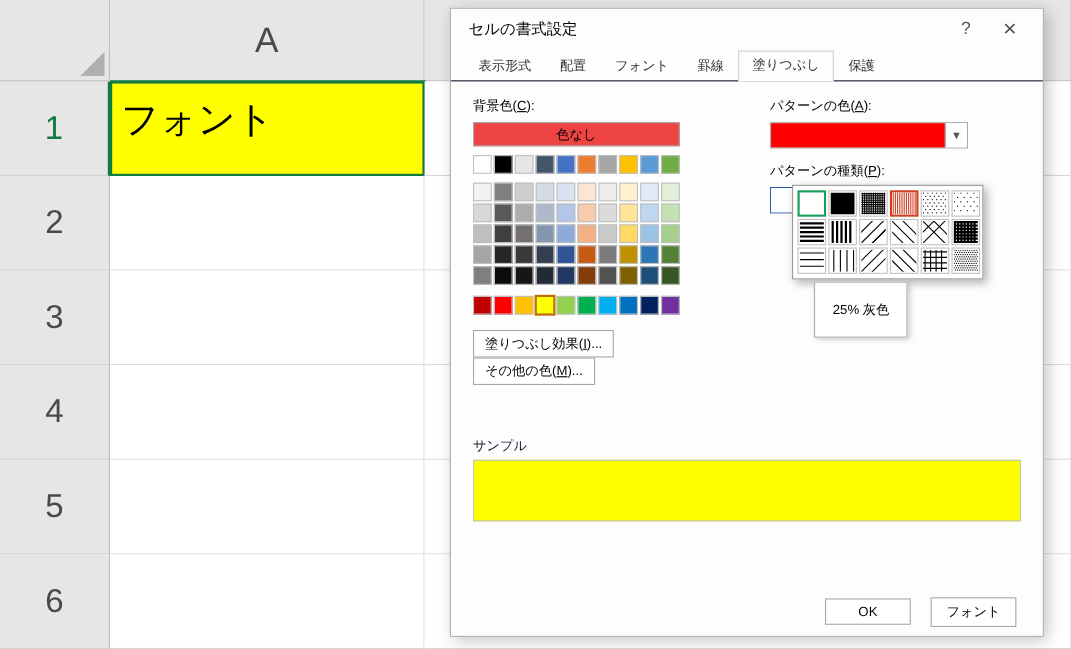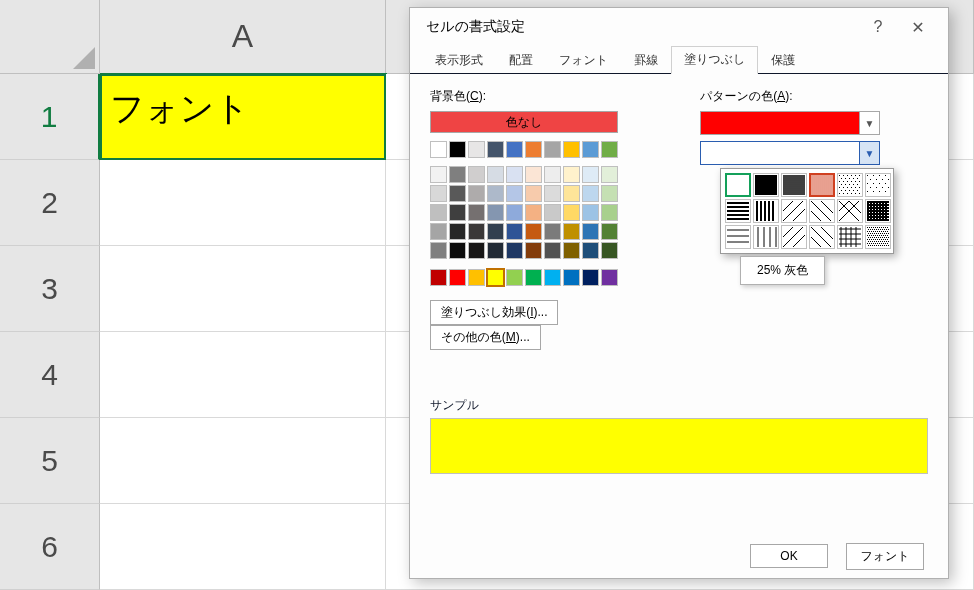--- a/index.html
+++ b/index.html
@@ -143,21 +143,21 @@
     width: 174px;
   }
   .pattern-grid{display:grid;grid-template-columns:repeat(6,26px);grid-auto-rows:24px;gap:2px;}
   .pcell{border:1px solid #c0c0c0;background:#fff;display:flex;align-items:center;justify-content:center;overflow:hidden;}
   .pcell.selgreen{border:2px solid #14a05a;}
   .pcell.hover{border:2px solid #d04020;}
   .tooltip{
     position:absolute; top:168px; left:40px;
     background:#fff; border:1px solid #b0b0b0;
     box-shadow:2px 2px 5px rgba(0,0,0,.2);
-    padding:5px 16px; font-size:12px;
+    padding:16px 16px; font-size:12px;
   }
   .sample-area{
     position:absolute; left:20px; right:20px; bottom:60px;
   }
   .sample-label{font-size:12px;color:#0f172a;margin-bottom:4px;}
   .sample-box{
     border:1px solid #bfbfbf; height:56px; background:#ffff00;
   }
   .footer{
     height:44px; display:flex; justify-content:flex-end; align-items:center;
@@ -313,20 +313,21 @@
         <button class="btn">その他の色(<u class="ak">M</u>)...</button>
       </div>
     </div>
 
     <div class="right">
       <div class="sec-label">パターンの色(<u class="ak">A</u>):</div>
       <div class="pcolor-combo">
         <div class="val"></div>
         <div class="caret">▼</div>
       </div>
+      <div class="sec-label" style="margin-top:12px;">パターンの種類(<u class="ak">P</u>):</div>
       <div class="ptype-combo">
         <div class="val"></div>
         <div class="caret">▼</div>
       </div>
 
       <div class="pattern-popup">
         <div class="pattern-grid" id="pattern-grid">
             <div class="pcell selgreen">
               <svg width="22" height="20">
                 <rect x="0" y="0" width="22" height="20" fill="#fff"></rect>

